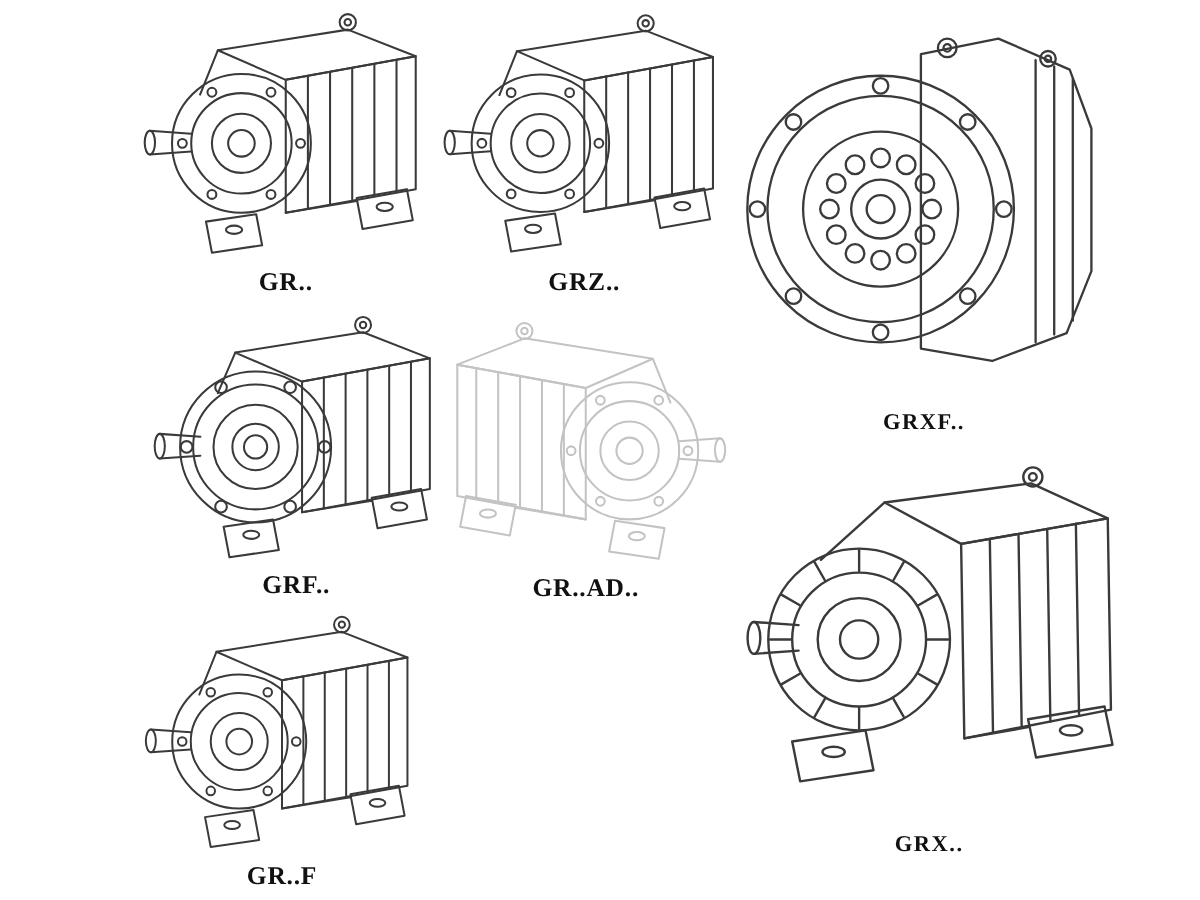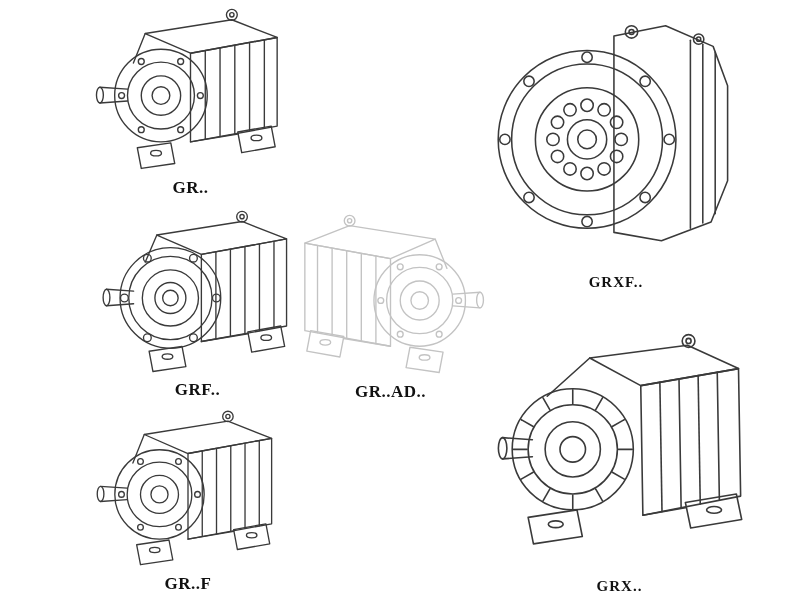--- a/index.html
+++ b/index.html
@@ -182,20 +182,26 @@
     </defs>
   </svg>
 
   <figure class="cell" style="left:88px; top:4px; width:205px; height:198px;">
     <svg class="art" viewBox="0 0 200 175" preserveAspectRatio="xMidYMid meet">
       <use href="#g-inline"></use>
     </svg>
     <figcaption class="lbl">GR..</figcaption>
   </figure>
 
+  <figure class="cell" style="left:292px; top:4px; width:195px; height:198px;">
+    <svg class="art" viewBox="0 0 200 175" preserveAspectRatio="xMidYMid meet">
+      <use href="#g-inline"></use>
+    </svg>
+    <figcaption class="lbl">GRZ..</figcaption>
+  </figure>
 
   <figure class="cell" style="left:492px; top:0px; width:248px; height:294px;">
     <svg class="art" viewBox="0 0 240 224" preserveAspectRatio="xMidYMid meet">
       <use href="#g-bigflange"></use>
     </svg>
     <figcaption class="lbl lbl-lg">GRXF..</figcaption>
   </figure>
 
   <figure class="cell" style="left:95px; top:206px; width:205px; height:198px;">
     <svg class="art" viewBox="0 0 200 178" preserveAspectRatio="xMidYMid meet">
@@ -212,20 +218,20 @@
   </figure>
 
   <figure class="cell" style="left:88px; top:406px; width:200px; height:192px;">
     <svg class="art" viewBox="0 0 200 175" preserveAspectRatio="xMidYMid meet">
       <use href="#g-inline"></use>
     </svg>
     <figcaption class="lbl">GR..F</figcaption>
   </figure>
 
 
-  <figure class="cell" style="left:492px; top:304px; width:255px; height:294px;">
+  <figure class="cell" style="left:492px; top:281px; width:255px; height:294px;">
     <svg class="art" viewBox="0 0 240 205" preserveAspectRatio="xMidYMid meet">
       <use href="#g-big"></use>
     </svg>
     <figcaption class="lbl lbl-lg">GRX..</figcaption>
   </figure>
 
 </div>
 
 </body></html>

